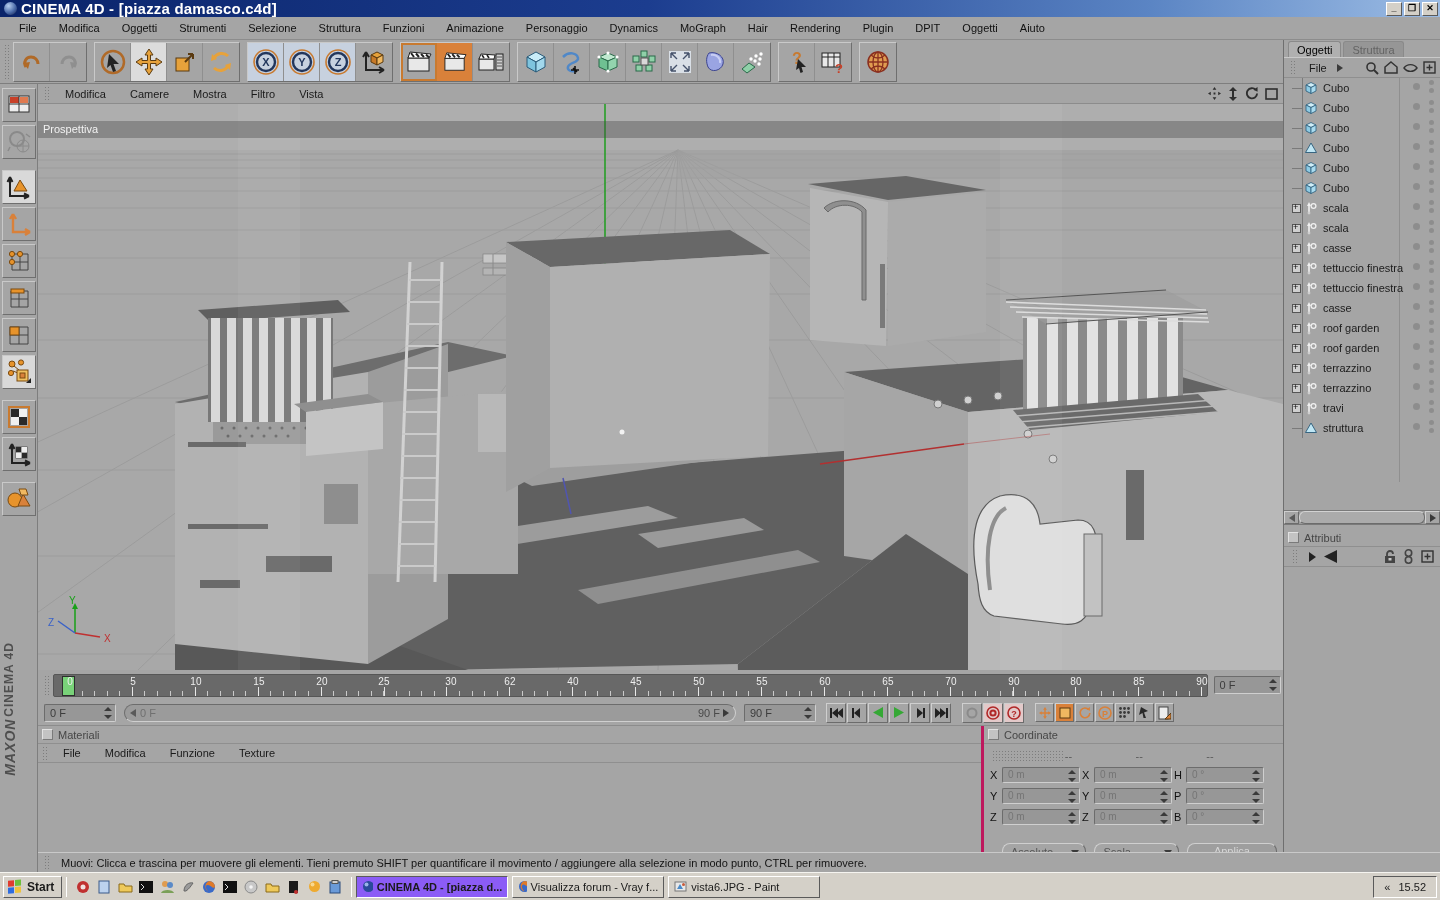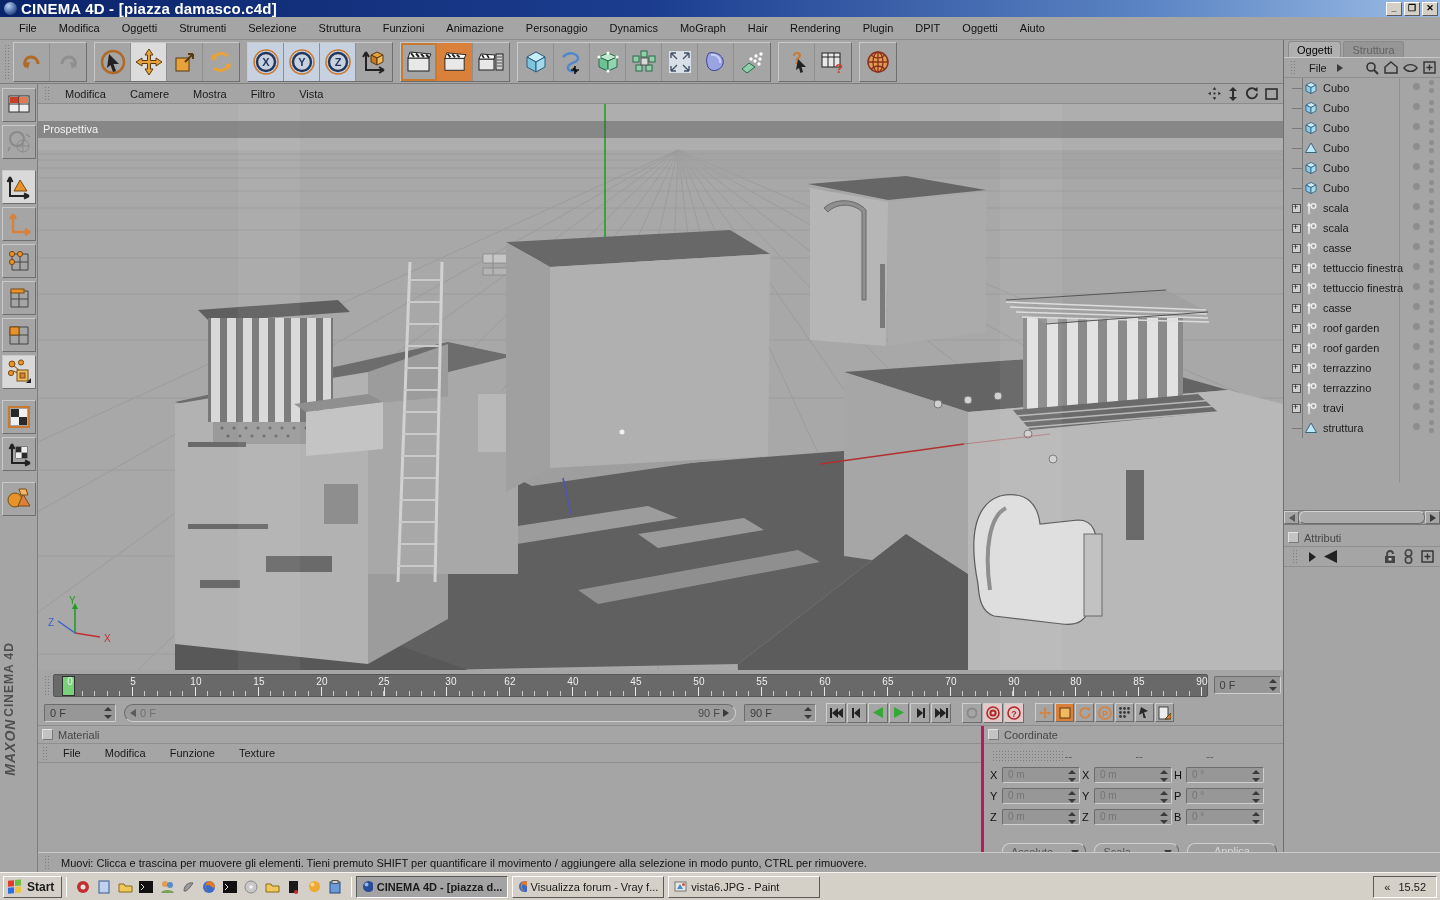--- a/index.html
+++ b/index.html
@@ -160,21 +160,21 @@
   #startbtn { height:22px; display:flex; align-items:center; gap:4px; padding:0 7px 0 4px; background:#d4d0c8;
     border:1px solid; border-color:#fff #5a5a5a #5a5a5a #fff; font-weight:bold; font-size:12px; }
   .flag { width:15px; height:14px; display:grid; grid-template-columns:6px 6px; grid-template-rows:6px 6px; gap:1px; transform:skewY(-6deg); }
   .flag i:nth-child(1){background:#e03c2e;} .flag i:nth-child(2){background:#6cbf3c;}
   .flag i:nth-child(3){background:#2e6ce0;} .flag i:nth-child(4){background:#eec23c;}
   .tsep { width:1px; height:20px; background:#9a968c; border-right:1px solid #fff; }
   #quicklaunch { display:flex; align-items:center; gap:5px; padding:0 4px; }
   .ql { width:16px; height:16px; display:flex; align-items:center; justify-content:center; }
   .taskbtn { height:22px; width:152px; display:flex; align-items:center; gap:4px; padding:0 5px; background:#d4d0c8;
     border:1px solid; border-color:#fff #5a5a5a #5a5a5a #fff; overflow:hidden; white-space:nowrap; font-size:11px; }
-  .taskbtn.active { background:#a3a3a3; border-color:#5a5a5a #fff #fff #5a5a5a; font-weight:bold; }
+  .taskbtn.active { background:#8b5cf6; border-color:#5a5a5a #fff #fff #5a5a5a; font-weight:bold; }
   #tray { margin-left:auto; height:22px; display:flex; align-items:center; gap:8px; padding:0 10px;
     border:1px solid; border-color:#5a5a5a #fff #fff #5a5a5a; background:#d4d0c8; }
 
   svg { display:block; }
 </style>
 </head>
 <body>
 
 <div id="titlebar" class="abs">
   <span class="ticon"></span>

